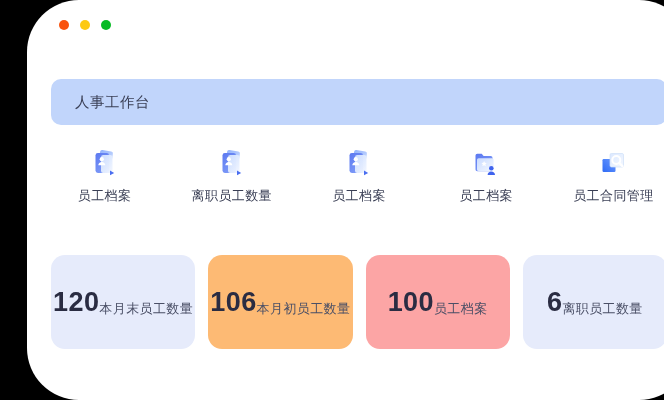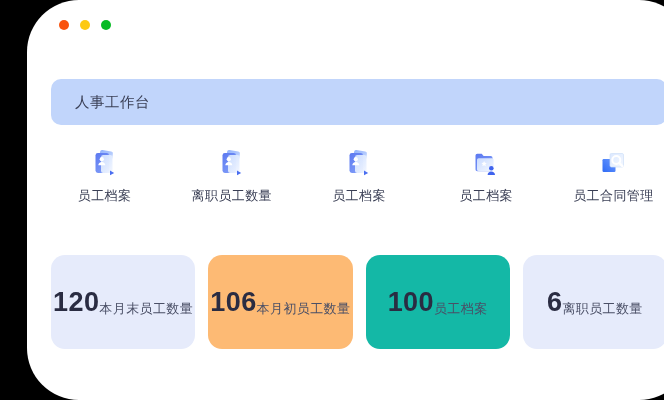--- a/index.html
+++ b/index.html
@@ -296,21 +296,21 @@
     <div class="stat-card" style="background:#e6ebfb">
       <span class="stat-value">120</span>
       <span class="stat-label">本月末员工数量</span>
     </div>
 
     <div class="stat-card" style="background:#fdba74">
       <span class="stat-value">106</span>
       <span class="stat-label">本月初员工数量</span>
     </div>
 
-    <div class="stat-card" style="background:#14b8a6">
+    <div class="stat-card" style="background:#fca5a5">
       <span class="stat-value">100</span>
       <span class="stat-label">员工档案</span>
     </div>
 
     <div class="stat-card" style="background:#e6ebfb">
       <span class="stat-value">6</span>
       <span class="stat-label">离职员工数量</span>
     </div>
 
   </div>

